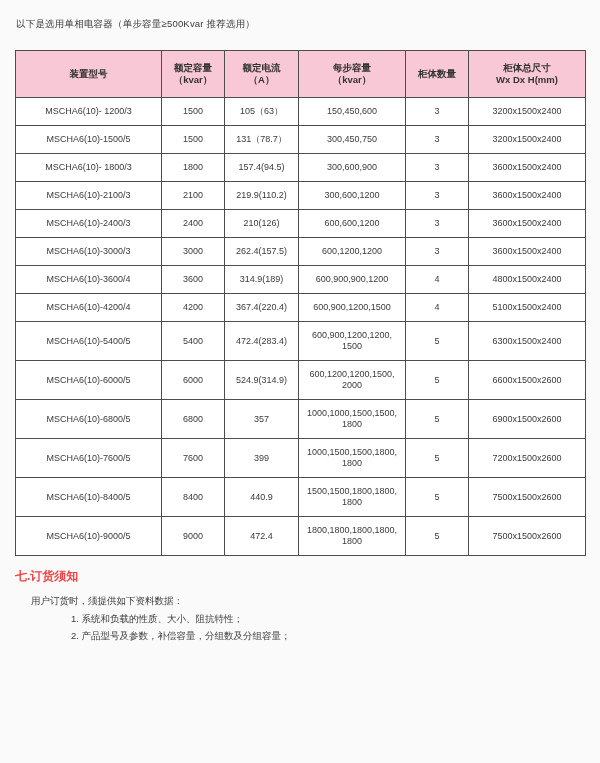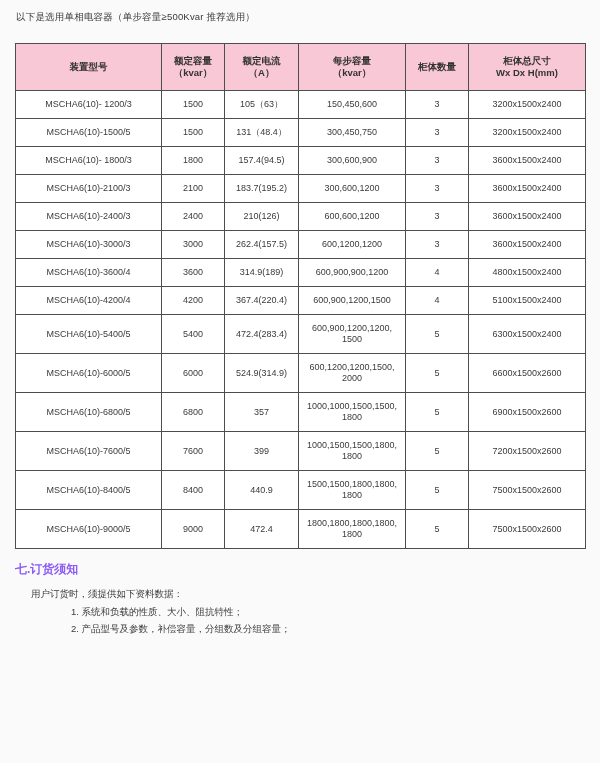--- a/index.html
+++ b/index.html
@@ -13,21 +13,21 @@
     overflow: hidden;
   }
   .page {
     padding: 7px 15px 0 15px;
     box-sizing: border-box;
     width: 600px;
   }
   .intro {
     font-size: 9.5px;
     line-height: 13px;
-    margin: 3px 0 16px 1px;
+    margin: 10px 0 16px 1px;
     color: #3a3a3a;
     letter-spacing: 0.2px;
   }
   table.cap-table {
     border-collapse: collapse;
     width: 570px;
     table-layout: fixed;
     background: #ffffff;
     margin-top: 20px;
   }
@@ -60,21 +60,21 @@
     color: #3a3a3a;
   }
   .notes .note {
     padding-left: 11px;
     text-indent: -11px;
   }
   .order-title {
     margin: 12px 0 0 0;
     font-size: 12px;
     font-weight: bold;
-    color: #8b5cf6;
+    color: #ef4444;
     line-height: 16px;
   }
   .order-body {
     margin: 8px 0 0 16px;
     font-size: 9.5px;
     line-height: 17.5px;
     color: #3a3a3a;
   }
   .order-body .order-item {
     padding-left: 14px;
@@ -117,37 +117,37 @@
           <td>MSCHA6(10)- 1200/3</td>
           <td>1500</td>
           <td>105（63）</td>
           <td>150,450,600</td>
           <td>3</td>
           <td>3200x1500x2400</td>
         </tr>
         <tr>
           <td>MSCHA6(10)-1500/5</td>
           <td>1500</td>
-          <td>131（48.4）</td>
+          <td>131（78.7）</td>
           <td>300,450,750</td>
           <td>3</td>
           <td>3200x1500x2400</td>
         </tr>
         <tr>
           <td>MSCHA6(10)- 1800/3</td>
           <td>1800</td>
           <td>157.4(94.5)</td>
           <td>300,600,900</td>
           <td>3</td>
           <td>3600x1500x2400</td>
         </tr>
         <tr>
           <td>MSCHA6(10)-2100/3</td>
           <td>2100</td>
-          <td>183.7(195.2)</td>
+          <td>219.9(110.2)</td>
           <td>300,600,1200</td>
           <td>3</td>
           <td>3600x1500x2400</td>
         </tr>
         <tr>
           <td>MSCHA6(10)-2400/3</td>
           <td>2400</td>
           <td>210(126)</td>
           <td>600,600,1200</td>
           <td>3</td>

